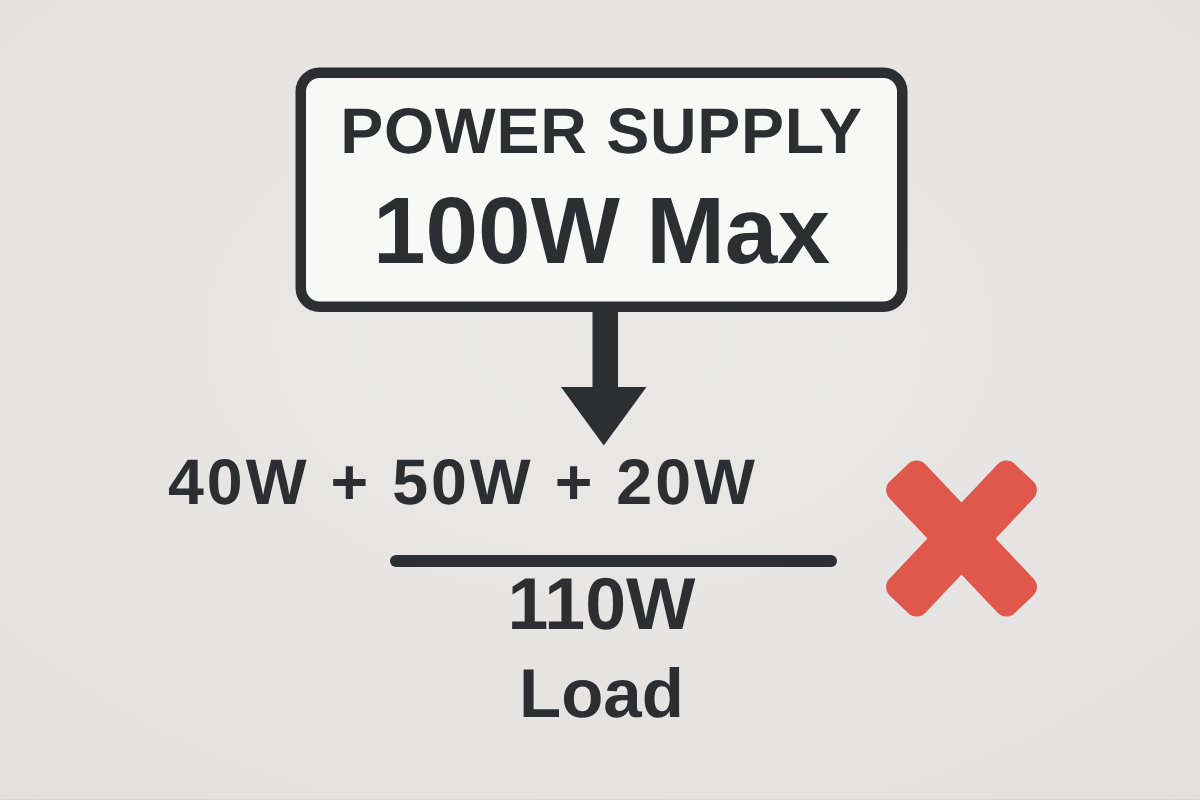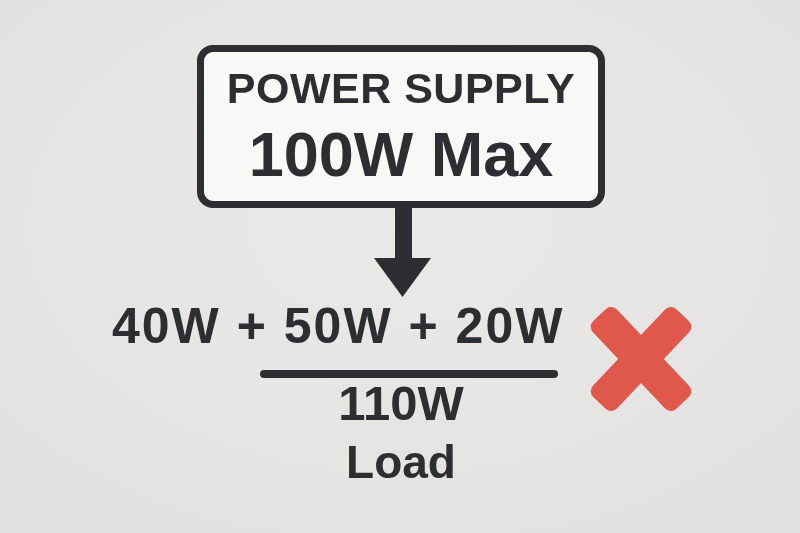--- a/index.html
+++ b/index.html
@@ -61,21 +61,21 @@
     top: 208px;
     width: 58px;
     height: 90px;
     color: var(--ink);
     display: block;
   }
   .expression {
     position: absolute;
     left: 112px;
     top: 301px;
-    font-size: 50px;
+    font-size: 43px;
     line-height: 1;
     letter-spacing: 2px;
     white-space: nowrap;
   }
   .fraction-line {
     position: absolute;
     left: 260px;
     top: 370px;
     width: 298px;
     height: 8px;

